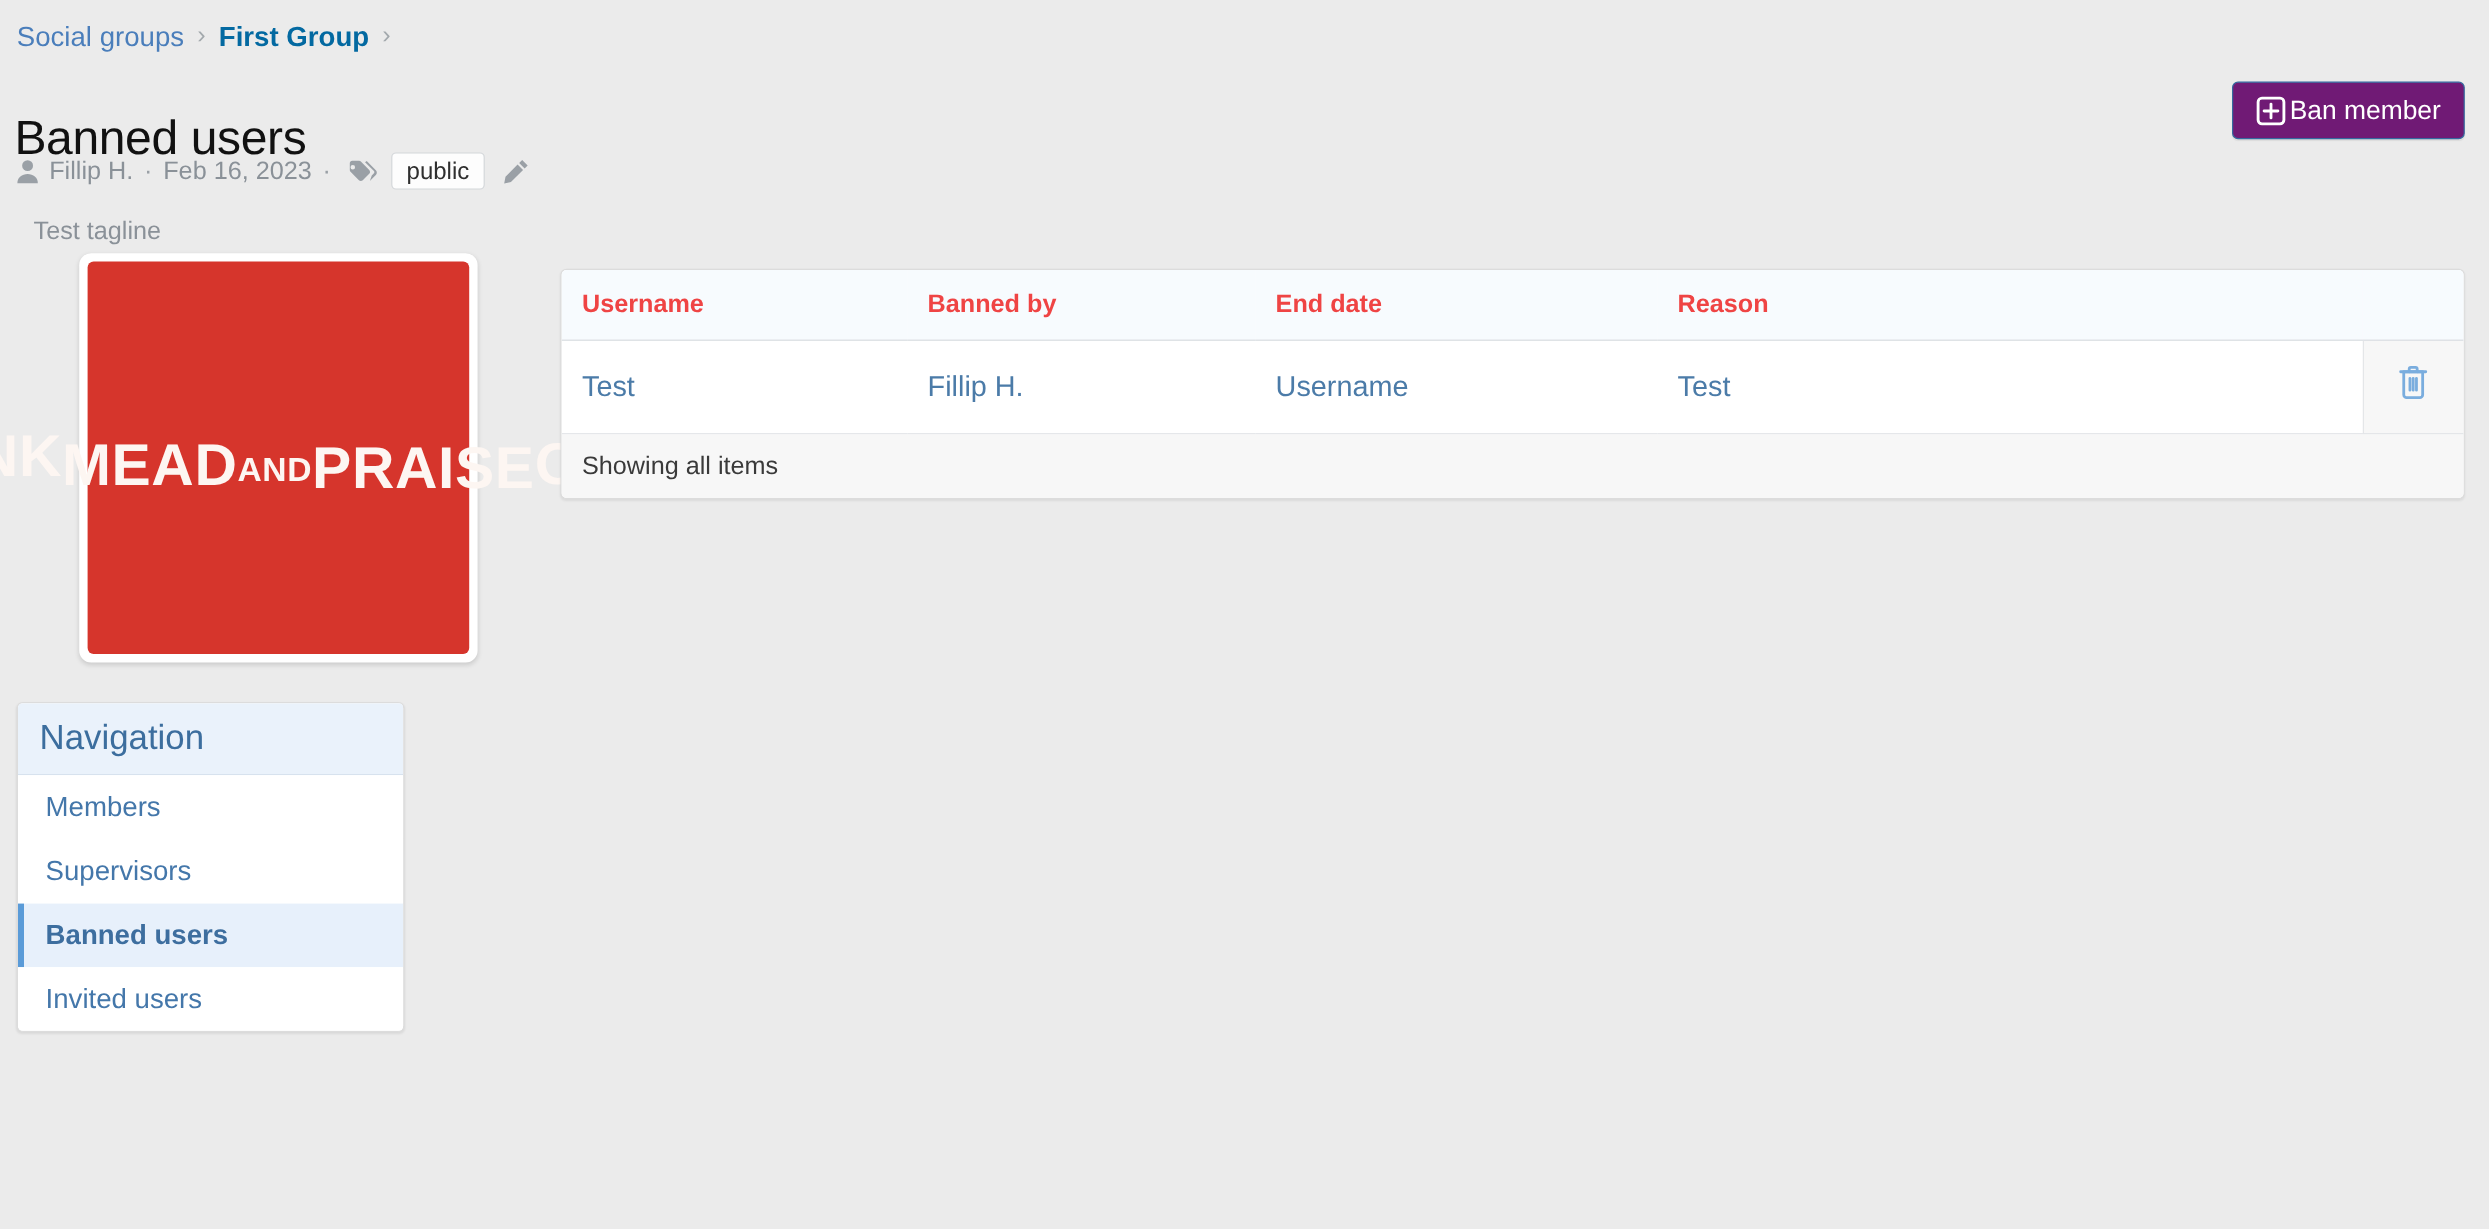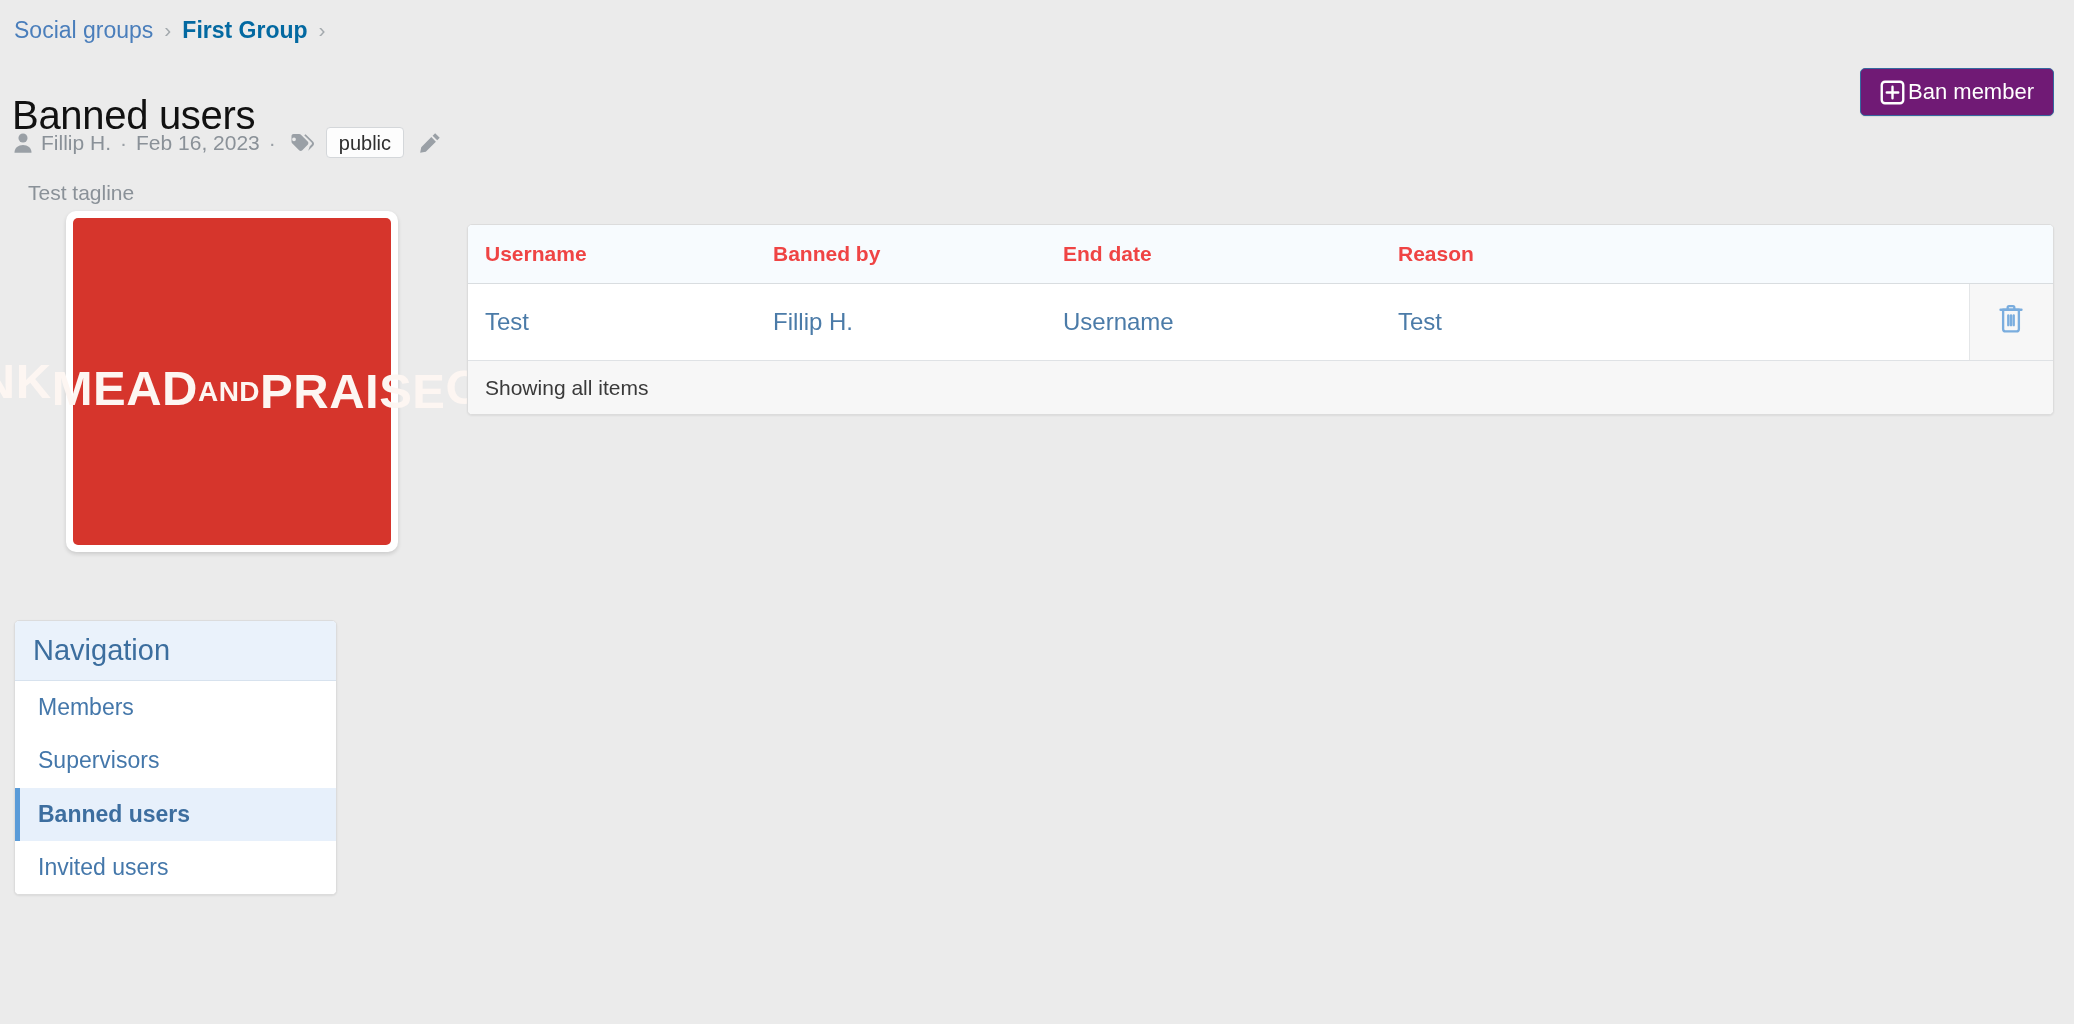--- a/index.html
+++ b/index.html
@@ -89,21 +89,21 @@
     user-select: none;
   }
   .poster .l1 { font-size: 49px; letter-spacing: 0.5px; }
   .poster .l2 { font-size: 49px; margin-top: 14px; letter-spacing: 0.5px; }
   .poster .l3 { font-size: 28px; margin-top: 20px; letter-spacing: 0.5px; }
   .poster .l4 { font-size: 49px; margin-top: 20px; letter-spacing: 0.5px; }
   .poster .l5 { font-size: 49px; margin-top: 12px; letter-spacing: 0.5px; }
 
   
   .nav-panel {
-    position: absolute; left: 14px; top: 620px;
+    position: absolute; left: 14px; top: 585px;
     width: 323px;
     background: #fff;
     border: 1px solid #dcdcdc;
     border-radius: 5px;
     box-shadow: 0 1px 2px rgba(0,0,0,0.08);
     overflow: hidden;
   }
   .nav-header {
     background: #eaf2fb;
     border-bottom: 1px solid #d7e2ee;

